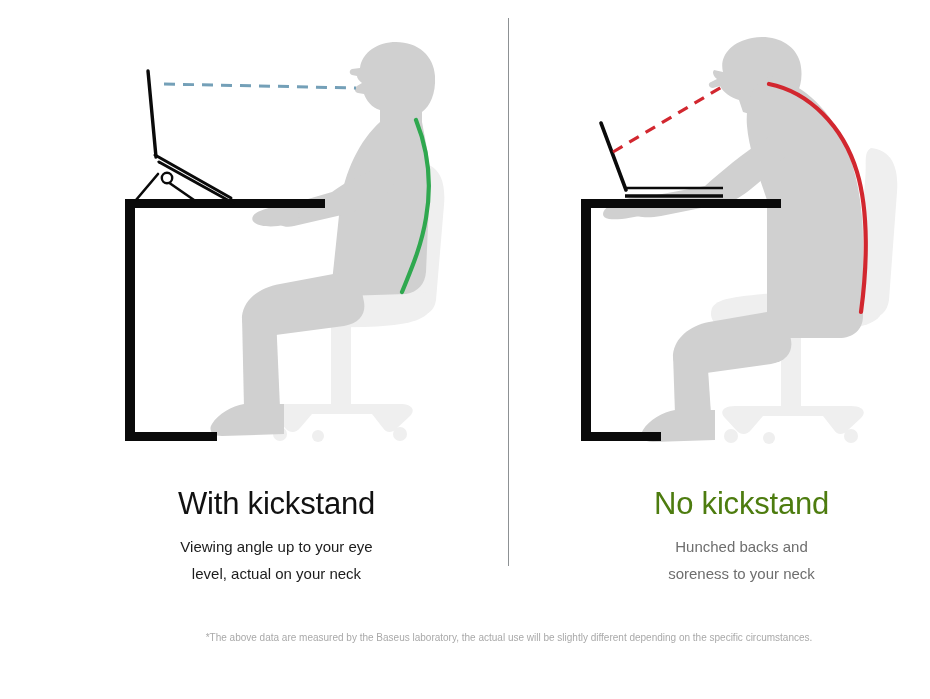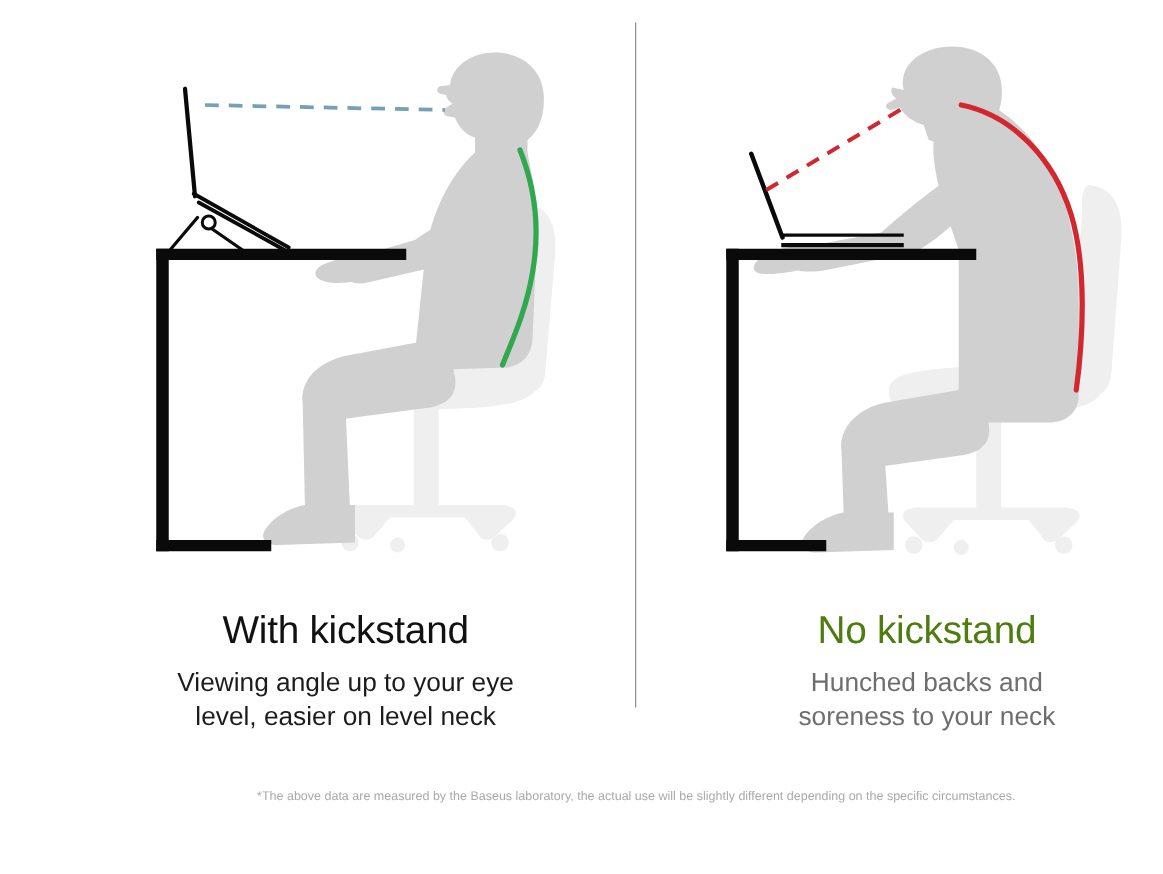--- a/index.html
+++ b/index.html
@@ -55,21 +55,21 @@
   .caption-title {
     font-size: 31px;
     line-height: 40px;
     letter-spacing: -0.2px;
     font-weight: 400;
   }
   .caption-title.dark  { color: #111111; }
   .caption-title.muted { color: #4d7c0f; }
 
   .caption-sub {
-    font-size: 21px;
+    font-size: 15px;
     line-height: 27px;
     font-weight: 400;
     margin-top: 9px;
   }
   .caption-sub.dark  { color: #1c1c1c; }
   .caption-sub.muted { color: #6e6e6e; }
   .caption-sub span { display: block; }
 
   .footnote {
     position: absolute;
@@ -161,21 +161,21 @@
 
       <path d="M104 71 L112 157" stroke="#0a0a0a" stroke-width="3.4" fill="none" stroke-linecap="round"></path>
 
       <path d="M120 84 L312 88" fill="none" stroke="#74a0b8" stroke-width="3" stroke-dasharray="11 8" stroke-linecap="butt"></path>
     </svg>
 
     <div class="captions">
       <div class="caption-title dark">With kickstand</div>
       <div class="caption-sub dark">
         <span>Viewing angle up to your eye</span>
-        <span>level, easier on level neck</span>
+        <span>level, actual on your neck</span>
       </div>
     </div>
   </div>
 
   <div class="panel panel-right">
 
     <svg class="illus" viewBox="0 0 465 470">
 
       <g fill="#efefef">
         <path d="M362 148 C382 150 390 166 388 192 L380 300 C378 316 364 322 354 315

